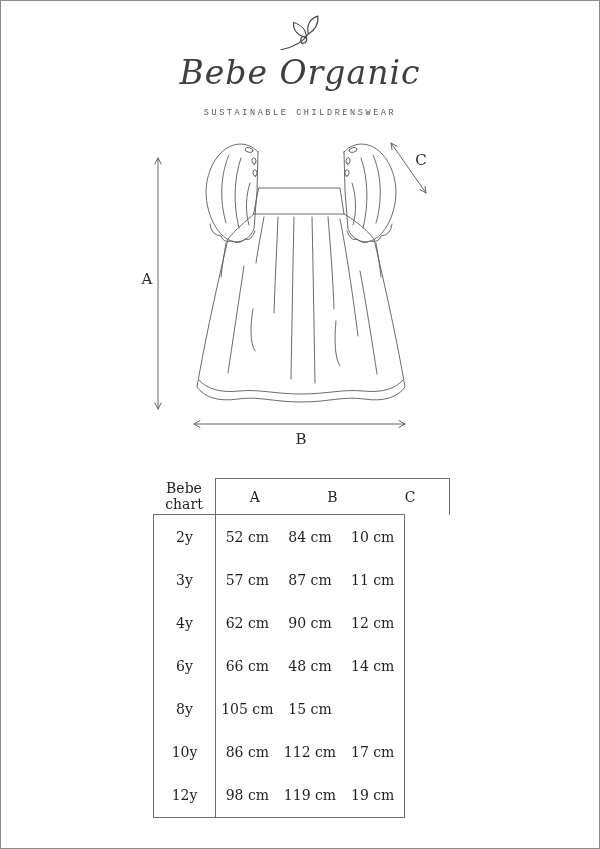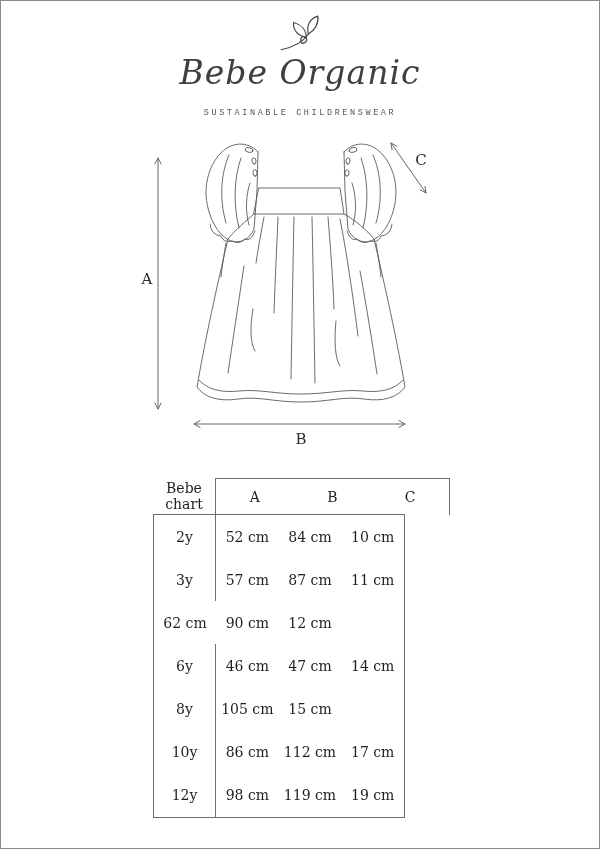--- a/index.html
+++ b/index.html
@@ -131,28 +131,29 @@
       <div class="cell">84 cm</div>
       <div class="cell">10 cm</div>
     </div>
     <div class="sc-row">
       <div class="cell size-cell">3y</div>
       <div class="cell">57 cm</div>
       <div class="cell">87 cm</div>
       <div class="cell">11 cm</div>
     </div>
     <div class="sc-row">
+      <div class="cell size-cell">4y</div>
       <div class="cell">62 cm</div>
       <div class="cell">90 cm</div>
       <div class="cell">12 cm</div>
     </div>
     <div class="sc-row">
       <div class="cell size-cell">6y</div>
-      <div class="cell">46 cm</div>
-      <div class="cell">47 cm</div>
+      <div class="cell">66 cm</div>
+      <div class="cell">48 cm</div>
       <div class="cell">14 cm</div>
     </div>
     <div class="sc-row">
       <div class="cell size-cell">8y</div>
       <div class="cell">105 cm</div>
       <div class="cell">15 cm</div>
     </div>
     <div class="sc-row">
       <div class="cell size-cell">10y</div>
       <div class="cell">86 cm</div>

